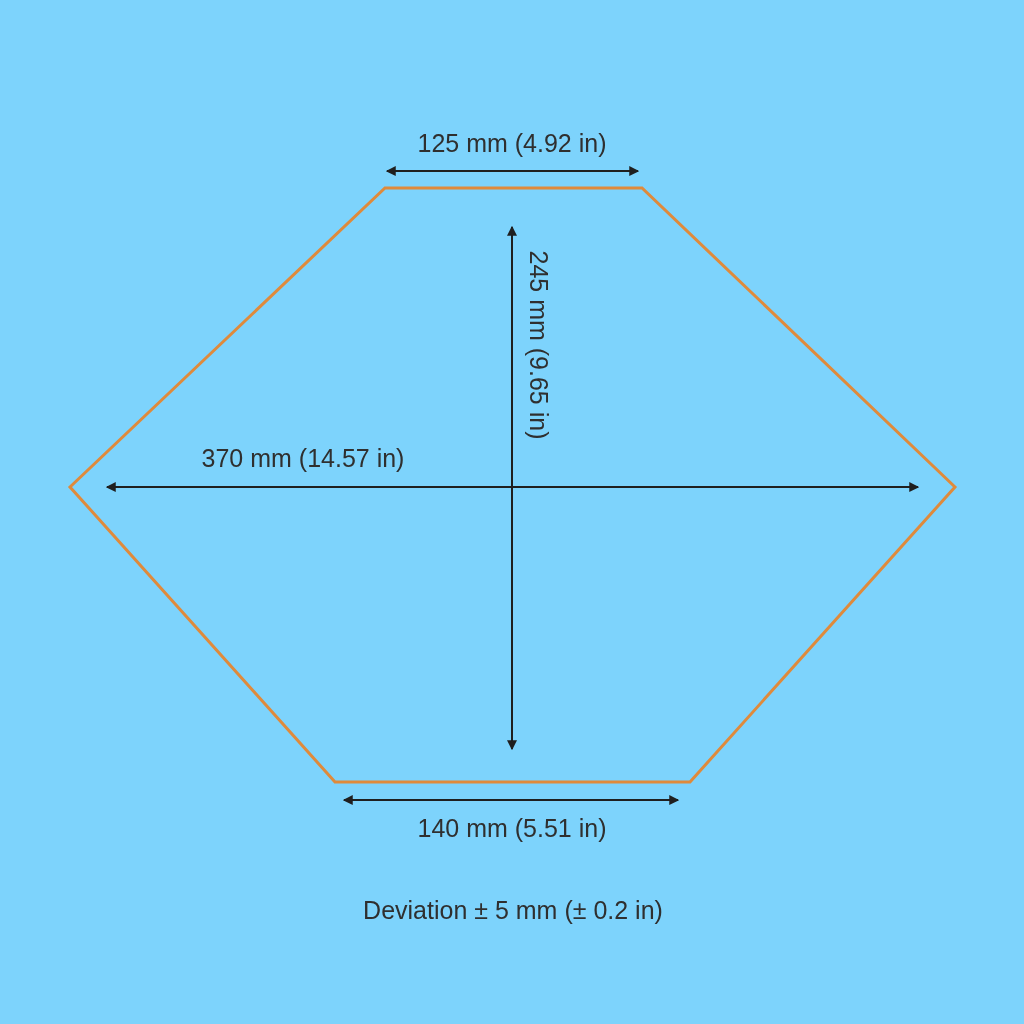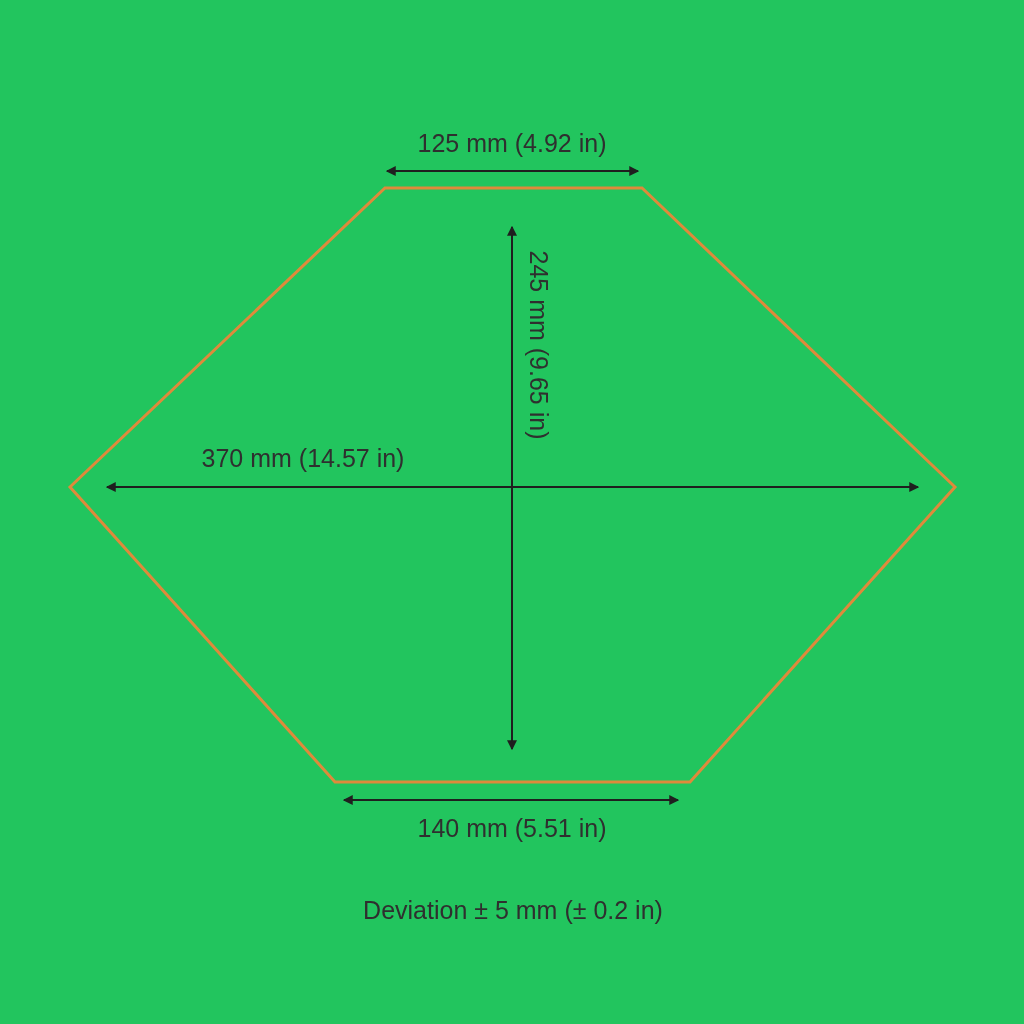--- a/index.html
+++ b/index.html
@@ -4,21 +4,21 @@
 <style>
   html, body {
     margin: 0;
     padding: 0;
     background: #ffffff;
   }
   .canvas {
     position: relative;
     width: 1024px;
     height: 1024px;
-    background: #22c55e;
+    background: #7dd3fc;
     overflow: hidden;
     font-family: "Liberation Sans", sans-serif;
   }
   svg text {
     font-family: "Liberation Sans", sans-serif;
     font-size: 25px;
     fill: #2F2F2F;
   }
   .dim-line {
     stroke-width: 2;

